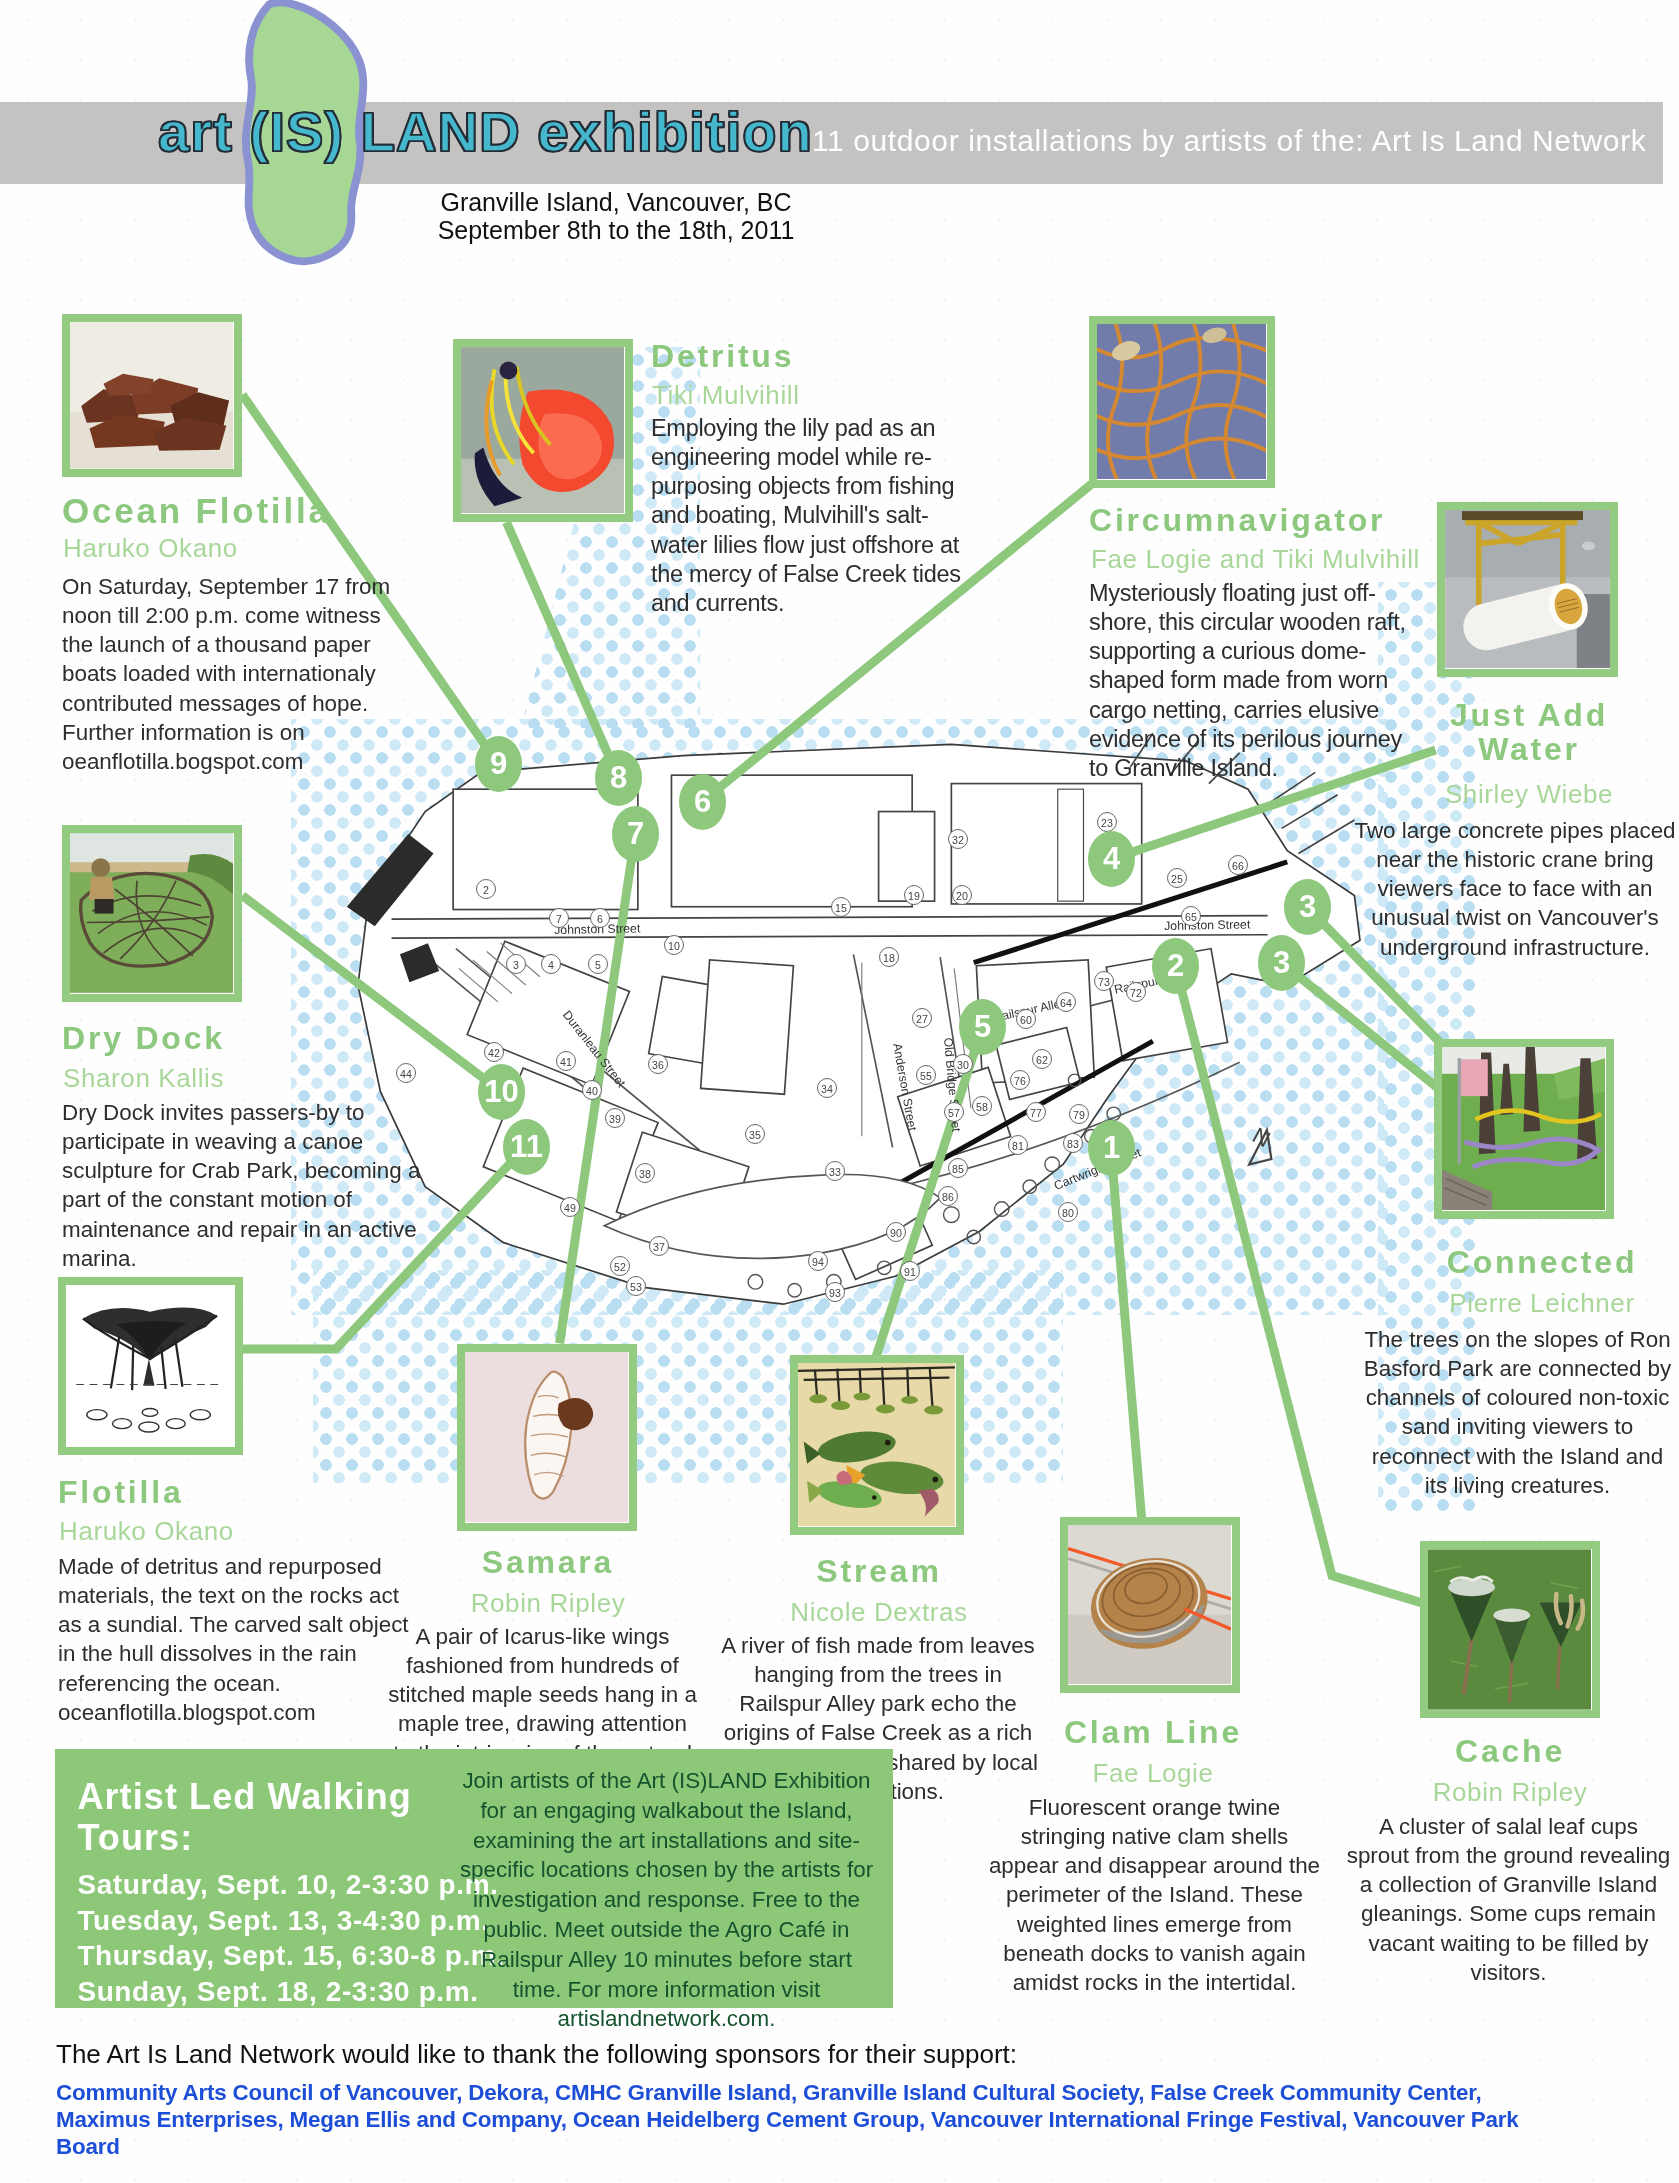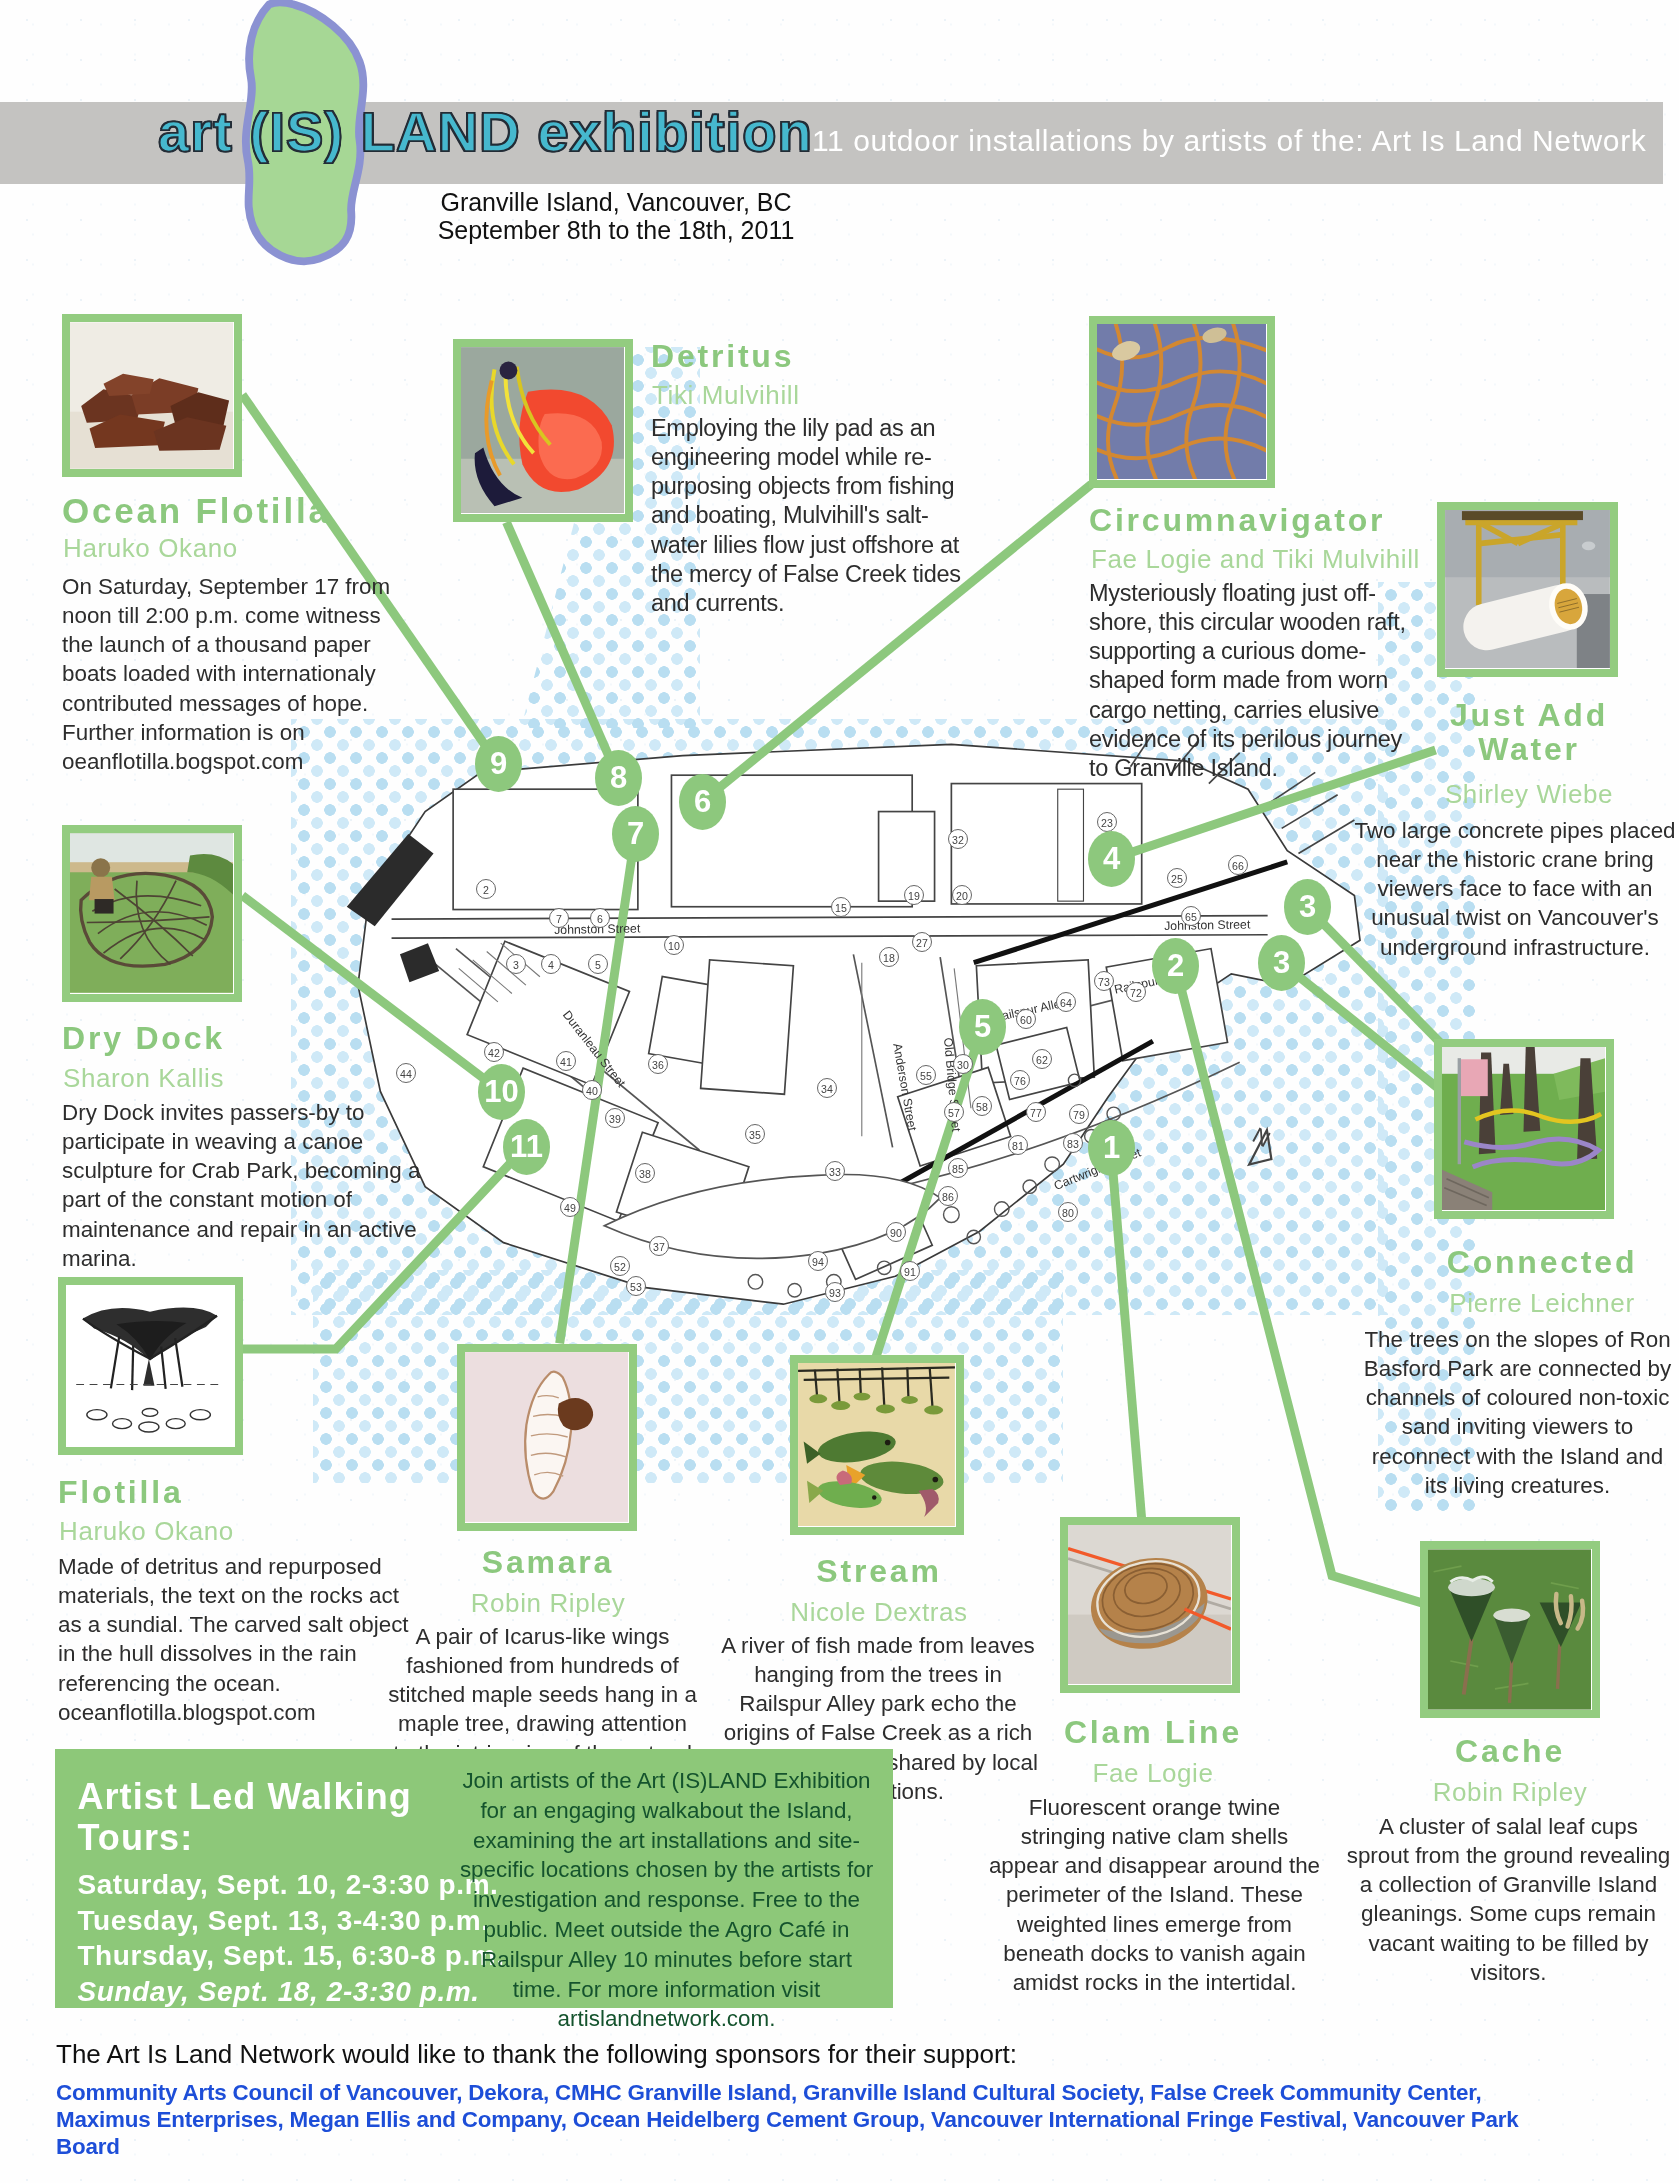--- a/index.html
+++ b/index.html
@@ -502,21 +502,21 @@
       <div class="plotnum" style="left: 1008px; top: 1135px;">81</div>
       <div class="plotnum" style="left: 1063px; top: 1133px;">83</div>
       <div class="plotnum" style="left: 948px; top: 1158px;">85</div>
       <div class="plotnum" style="left: 938px; top: 1186px;">86</div>
       <div class="plotnum" style="left: 1058px; top: 1202px;">80</div>
       <div class="plotnum" style="left: 886px; top: 1222px;">90</div>
       <div class="plotnum" style="left: 900px; top: 1261px;">91</div>
       <div class="plotnum" style="left: 808px; top: 1251px;">94</div>
       <div class="plotnum" style="left: 825px; top: 1282px;">93</div>
       <div class="plotnum" style="left: 953px; top: 1054px;">30</div>
-      <div class="plotnum" style="left: 912px; top: 932px;">27</div>
+      <div class="plotnum" style="left: 912px; top: 1008px;">27</div>
     </div>
   <div id="markers">
       <div class="marker" style="left: 475px; top: 736px;">9</div>
       <div class="marker" style="left: 595px; top: 750px;">8</div>
       <div class="marker" style="left: 679px; top: 774px;">6</div>
       <div class="marker" style="left: 612px; top: 806px;">7</div>
       <div class="marker" style="left: 1088px; top: 831px;">4</div>
       <div class="marker" style="left: 1284px; top: 879px;">3</div>
       <div class="marker" style="left: 1258px; top: 935px;">3</div>
       <div class="marker" style="left: 1152px; top: 938px;">2</div>
@@ -524,20 +524,20 @@
       <div class="marker" style="left: 1088px; top: 1120px;">1</div>
       <div class="marker" style="left: 478px; top: 1064px;">10</div>
       <div class="marker" style="left: 503px; top: 1119px;">11</div>
     </div>
 
   <div id="tours">
     <div id="tours-title">Artist Led Walking Tours:</div>
     <div class="tour-line" style="top:120px;">Saturday, Sept. 10, 2-3:30 p.m.</div>
     <div class="tour-line" style="top:156px;">Tuesday, Sept. 13, 3-4:30 p.m.</div>
     <div class="tour-line" style="top:191px;">Thursday, Sept. 15, 6:30-8 p.m.</div>
-    <div class="tour-line" style="top:227px;font-style:italic;">Sunday, Sept. 18, 2-3:30 p.m.</div>
+    <div class="tour-line" style="top:227px;">Sunday, Sept. 18, 2-3:30 p.m.</div>
     <div id="tours-para">Join artists of the Art (IS)LAND Exhibition for an engaging walkabout the Island, examining the art installations and site-specific locations chosen by the artists for investigation and response. Free to the public. Meet outside the Agro Café in Railspur Alley 10 minutes before start time. For more information visit artislandnetwork.com.</div>
   </div>
 
   <div id="sponsor-head">The Art Is Land Network would like to thank the following sponsors for their support:</div>
   <div id="sponsor-list">Community Arts Council of Vancouver, Dekora, CMHC Granville Island, Granville Island Cultural Society, False Creek Community Center, Maximus Enterprises, Megan Ellis and Company, Ocean Heidelberg Cement Group, Vancouver International Fringe Festival, Vancouver Park Board</div>
 </div>
 
 
 </body></html>

